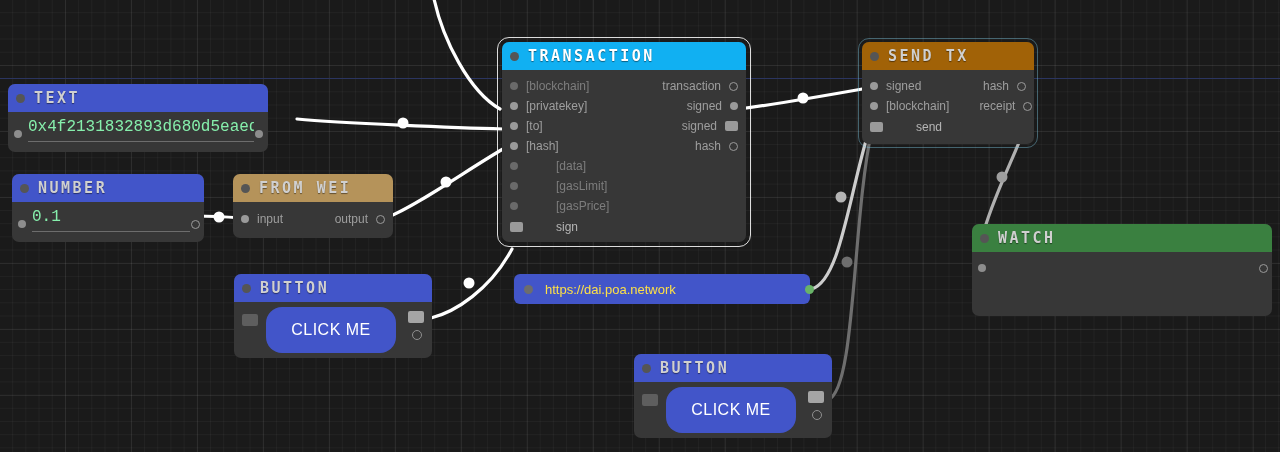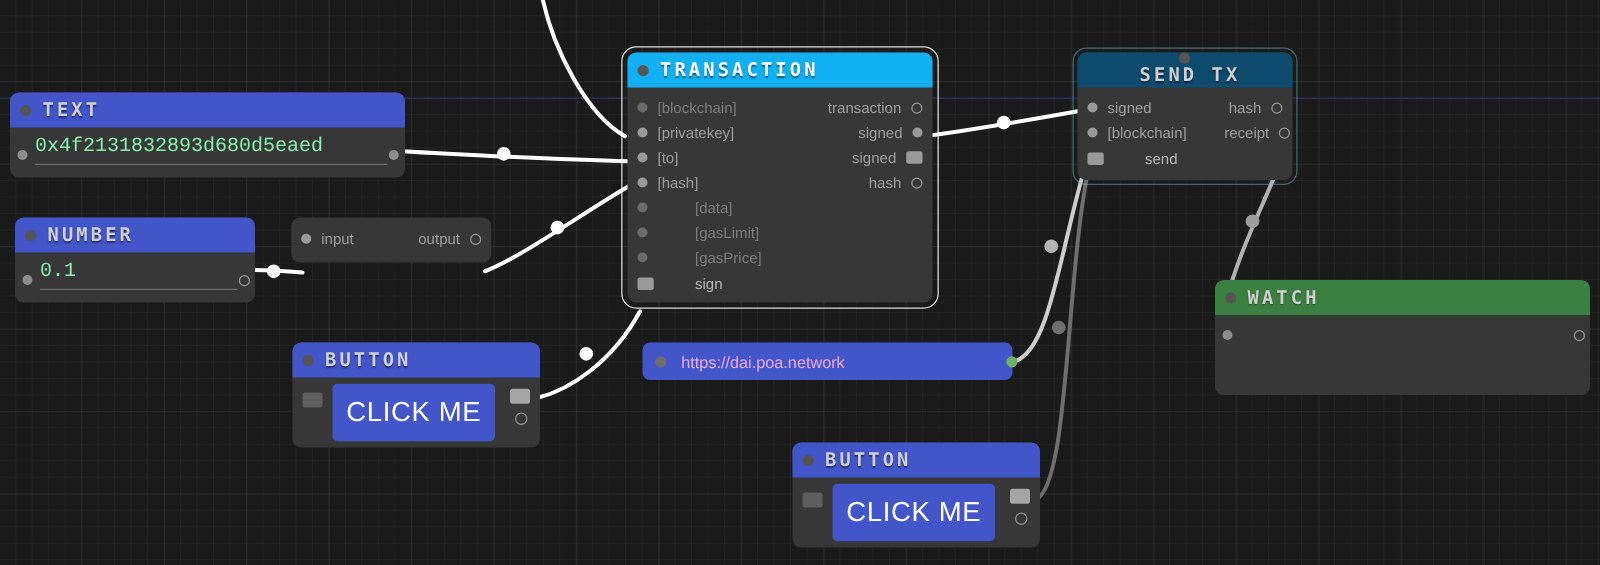--- a/index.html
+++ b/index.html
@@ -122,37 +122,37 @@
   .collapsed {
     display: flex; align-items: center;
     height: 30px; border-radius: 6px;
     padding: 0 10px;
   }
   .collapsed .dot {
     width: 9px; height: 9px; border-radius: 50%;
     background: #6d6d6d; margin-right: 12px; flex: none;
   }
   .collapsed .ctext {
-    font-size: 13px; color: #f0abfc;
+    font-size: 13px; color: #fde047;
     font-family: "Liberation Sans", sans-serif;
   }
   .greenpin {
     position: absolute; right: -4px; top: 11px;
     width: 9px; height: 9px; border-radius: 50%;
     background: #69b368;
   }
 
   
   .btnbody { position: relative; height: 56px; }
   .clickme {
     position: absolute;
-    border-radius: 4px;
+    border-radius: 16px;
     background: #4255c9;
     color: #fff;
-    font-size: 22px;
+    font-size: 16px;
     font-family: "Liberation Sans", sans-serif;
     display: flex; align-items: center; justify-content: center;
     letter-spacing: .5px;
   }
   .leftsq {
     position: absolute; left: 8px; top: 12px;
     width: 16px; height: 12px; border-radius: 2px;
     background: #5e5e5e;
   }
   .rightsq {
@@ -197,21 +197,21 @@
       <circle cx="841" cy="197" r="5.5" fill="#b4b4b4"></circle>
 
       <path d="M828,400 C856,390 852,220 872,129" stroke="#6e6e6e" stroke-width="3.2"></path>
       <circle cx="847" cy="262" r="5.5" fill="#6e6e6e"></circle>
 
       <path d="M1020,140 C1010,165 990,205 982,238" stroke="#b0b0b0" stroke-width="3.2"></path>
       <circle cx="1002" cy="177" r="5.5" fill="#9e9e9e"></circle>
     </g>
   </svg>
 
-  <div class="node" style="left:8px; top:74px; width:316px;">
+  <div class="node" style="left:8px; top:84px; width:260px;">
     <div class="hdr" style="background:#4255c9;">
       <span class="dot"></span>
       <span class="title">TEXT</span>
     </div>
     <div class="body valfield">
       <span class="sidepin" style="left:6px; top:18px;"></span>
       <span class="sidepin" style="right:5px; top:18px;"></span>
       <div class="valtext">0x4f2131832893d680d5eaed</div>
     </div>
   </div>
@@ -222,20 +222,24 @@
       <span class="title">NUMBER</span>
     </div>
     <div class="body valfield">
       <span class="sidepin" style="left:6px; top:18px;"></span>
       <span class="sidepin hollow" style="right:4px; top:18px;"></span>
       <div class="valtext">0.1</div>
     </div>
   </div>
 
   <div class="node" style="left:233px; top:174px; width:160px;">
+    <div class="hdr" style="background:#b5935a;">
+      <span class="dot"></span>
+      <span class="title">FROM WEI</span>
+    </div>
     <div class="body" style="padding:7px 0 9px 0;">
       <div class="prow both">
         <div style="display:flex;align-items:center;">
           <span class="pin"></span>
           <span class="plabel" style="margin-left:8px;">input</span>
         </div>
         <div style="display:flex;align-items:center;">
           <span class="plabel" style="margin-right:8px;">output</span>
           <span class="pin hollow"></span>
         </div>
@@ -308,21 +312,21 @@
       </div>
 
       <div class="prow" style="padding-left:8px; height:22px;">
         <span class="pin sq"></span>
         <span class="plabel" style="margin-left:3px; color:#b5b5b5;">sign</span>
       </div>
     </div>
   </div>
 
   <div class="node ring-dim" style="left:862px; top:42px; width:172px;">
-    <div class="hdr" style="background:#0c4a6e;flex-direction:column;">
+    <div class="hdr" style="background:#a16207;">
       <span class="dot"></span>
       <span class="title">SEND TX</span>
     </div>
     <div class="body" style="padding:6px 0 6px 0;">
       <div class="prow both">
         <div style="display:flex;align-items:center;">
           <span class="pin"></span>
           <span class="plabel" style="margin-left:8px;">signed</span>
         </div>
         <div style="display:flex;align-items:center;">

